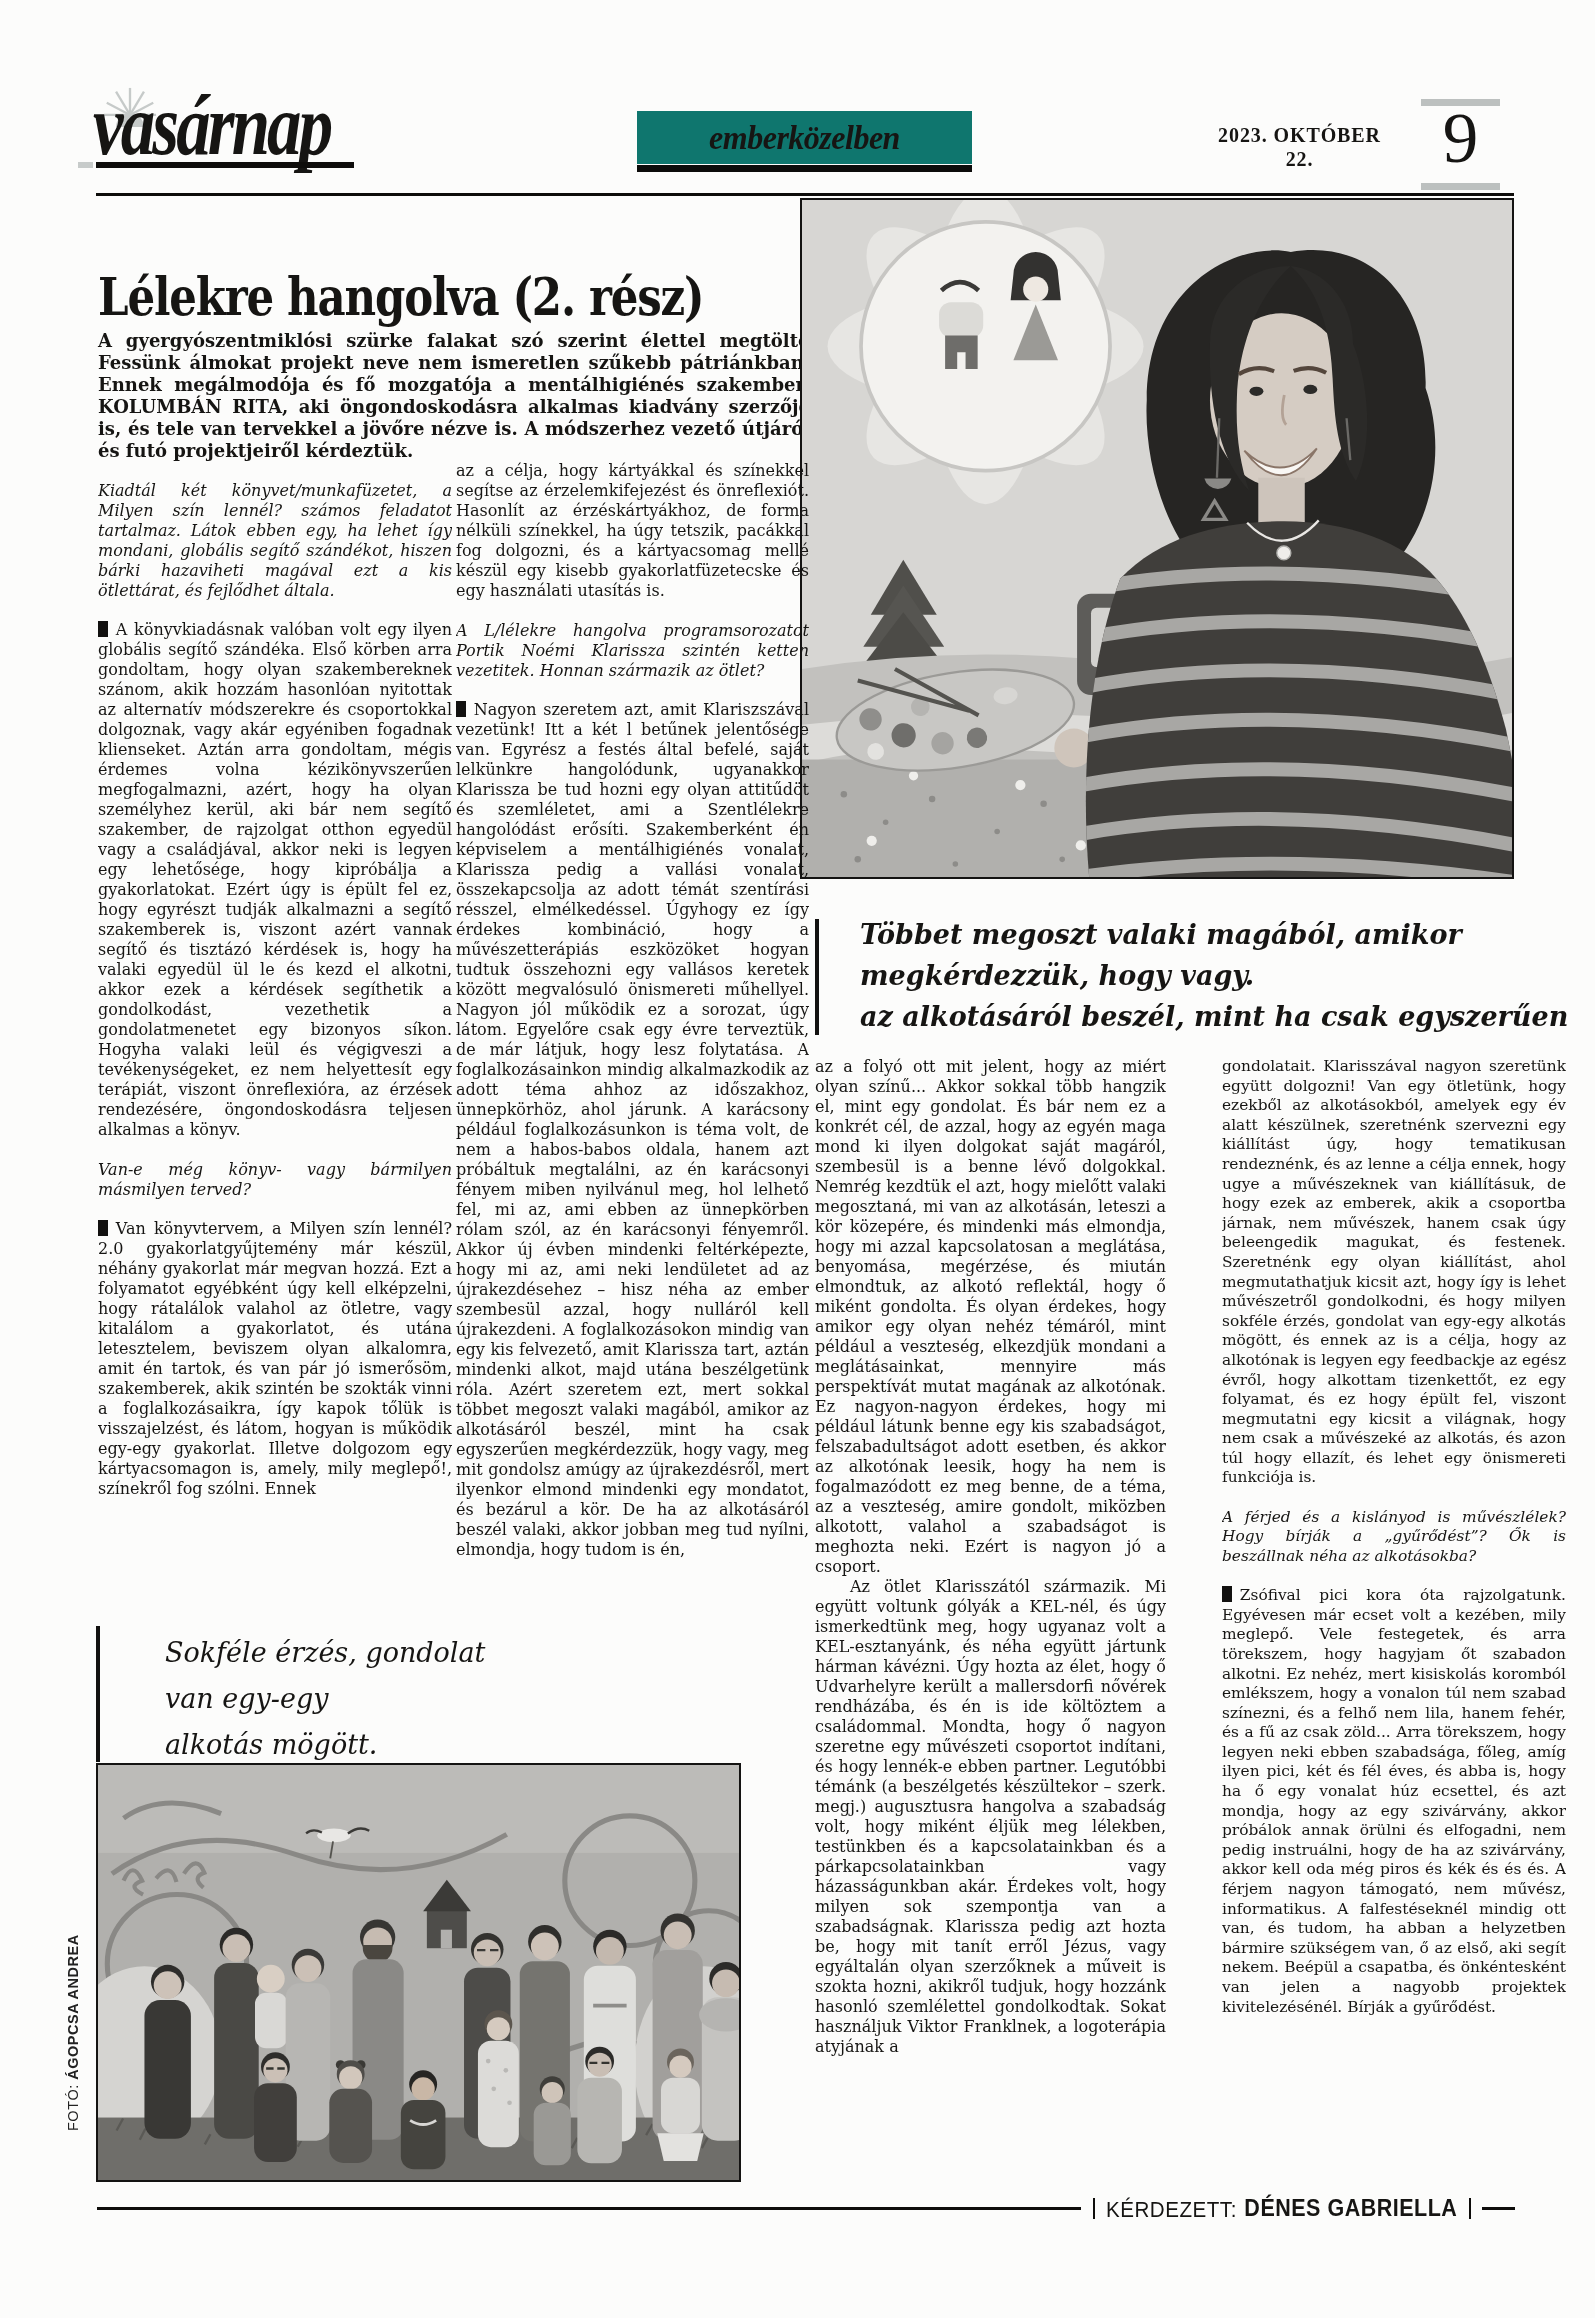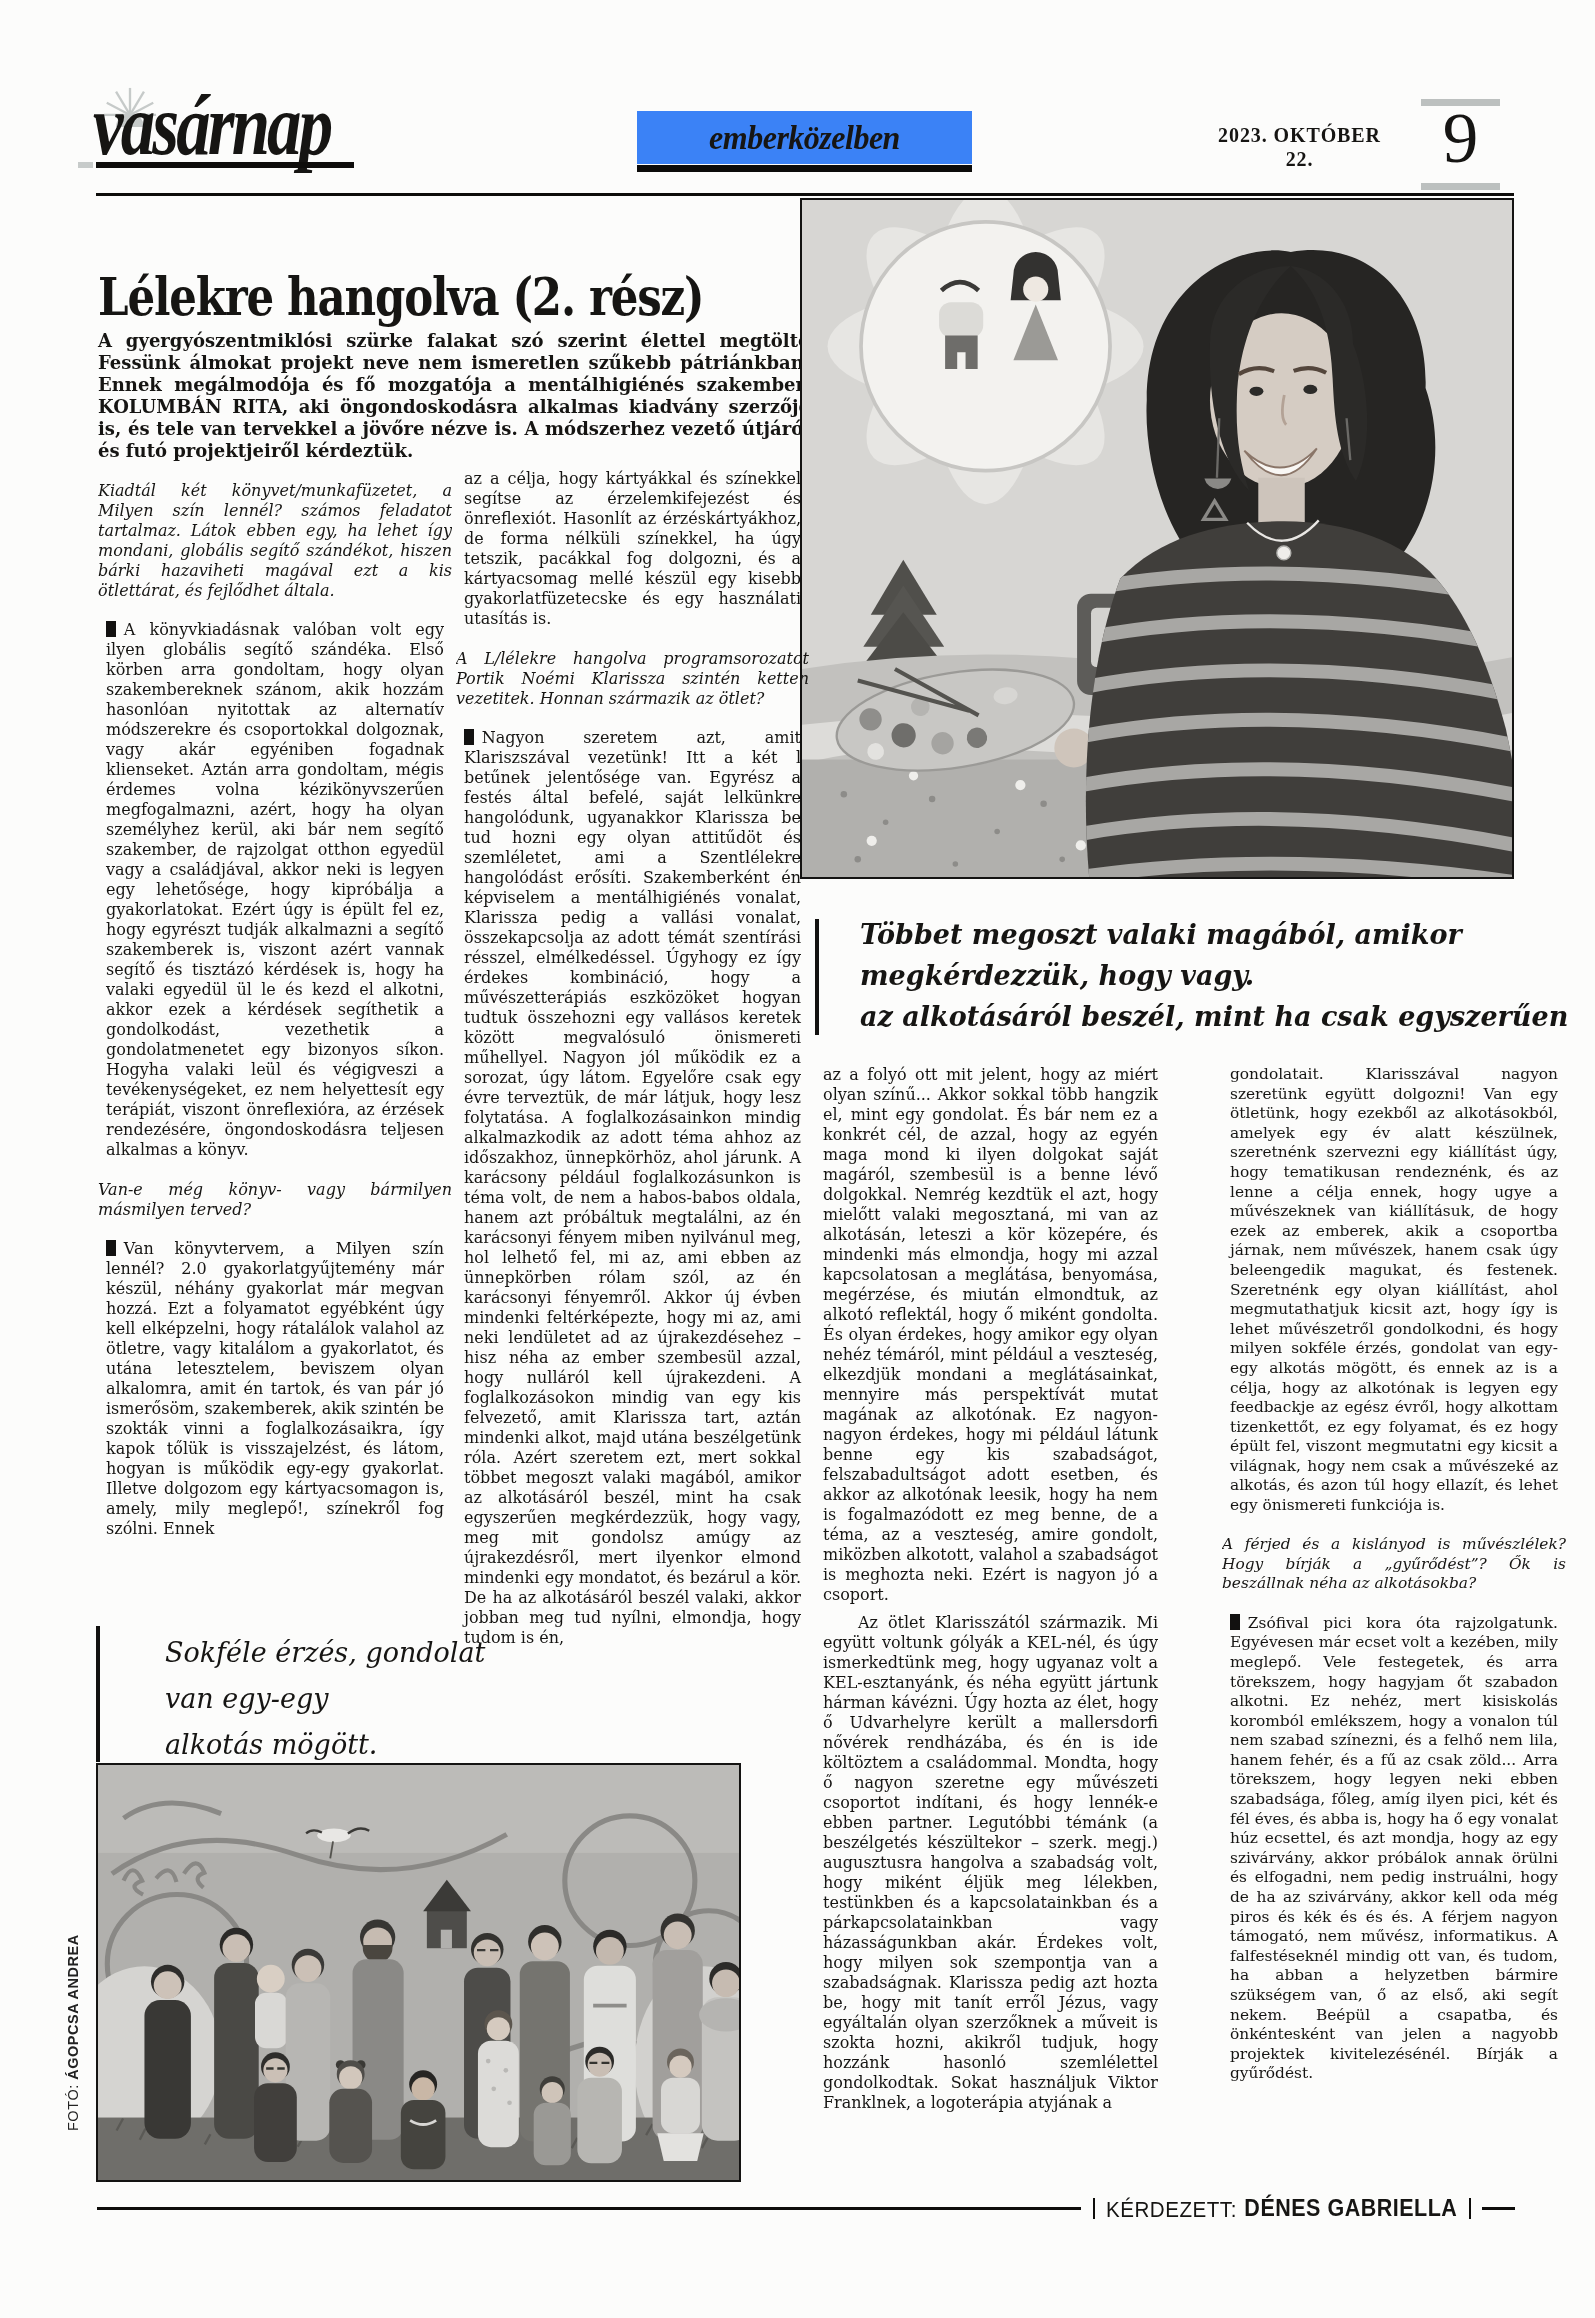--- a/index.html
+++ b/index.html
@@ -6,42 +6,42 @@
   .page{position:relative;width:1595px;height:2319px;background:#fcfcfb;overflow:hidden;
         font-family:"DejaVu Serif",serif;color:#161513;}
 
   
   .masthead-text{position:absolute;left:93px;top:82px;font-family:"Liberation Serif",serif;
     font-style:italic;font-weight:600;font-size:80px;line-height:1;letter-spacing:-3.3px;
     transform:scale(.86,1.08);transform-origin:left top;white-space:nowrap;}
   .sunburst{position:absolute;left:102px;top:87px;width:56px;height:40px;}
   .masthead-rule{position:absolute;left:96px;top:162px;width:258px;height:6px;background:#0e0d0b;}
   .masthead-rule-gray{position:absolute;left:78px;top:162px;width:15px;height:6px;background:#c7cbca;}
-  .section-box{position:absolute;left:637px;top:111px;width:335px;height:53px;background:#3b82f6;
+  .section-box{position:absolute;left:637px;top:111px;width:335px;height:53px;background:#0f766e;
     display:flex;align-items:center;justify-content:center;text-align:right;}
   .section-box span{font-family:"Liberation Serif",serif;font-style:italic;font-weight:700;
     font-size:32px;letter-spacing:-0.5px;transform:scaleY(1.08);}
   .section-rule{position:absolute;left:637px;top:165px;width:335px;height:6.5px;background:#0c0b0a;}
   .issue-date{position:absolute;left:1206px;top:124px;width:187px;text-align:center;
     font-family:"Liberation Serif",serif;font-weight:600;font-size:20px;letter-spacing:0.9px;
     transform:scaleY(1.06);}
   .pageno-bar{position:absolute;left:1421px;width:79px;height:7px;background:#bcc0bf;}
   .pageno{position:absolute;left:1421px;top:103px;width:79px;text-align:center;
     font-family:"Liberation Serif",serif;font-weight:400;font-size:71px;line-height:1;}
   .header-rule{position:absolute;left:96px;top:193px;width:1418px;height:3.3px;background:#0d0c0a;}
 
   
   .headline{position:absolute;left:98px;top:233px;font-weight:700;font-size:53px;line-height:1.05;
     letter-spacing:-1.4px;transform:scaleX(.82);transform-origin:left top;white-space:nowrap;}
   .lead{position:absolute;left:98px;top:330px;width:712px;font-weight:700;font-size:18px;
     line-height:22px;text-align:justify;}
 
   
   .col{position:absolute;text-align:justify;font-size:16px;line-height:20px;overflow:hidden;}
-  .col p{margin:8px;}
+  .col p{margin:0;}
   .col .q{font-weight:400;font-style:italic;margin:19.6px 0;}
   .col .ans::before{content:"";display:inline-block;width:9.8px;height:16px;background:#121110;
     margin-right:8px;vertical-align:-1.9px;}
   .col .indent{text-indent:35px;}
   #col1{left:98px;top:461px;width:354px;height:1126px;}
   #col2{left:456px;top:461px;width:353px;height:1296px;}
   #col3{left:815px;top:1057px;width:351px;height:1126px;}
   #col4{left:1222px;top:1057px;width:344px;height:1123px;font-size:15.4px;line-height:19.6px;}
 
   

